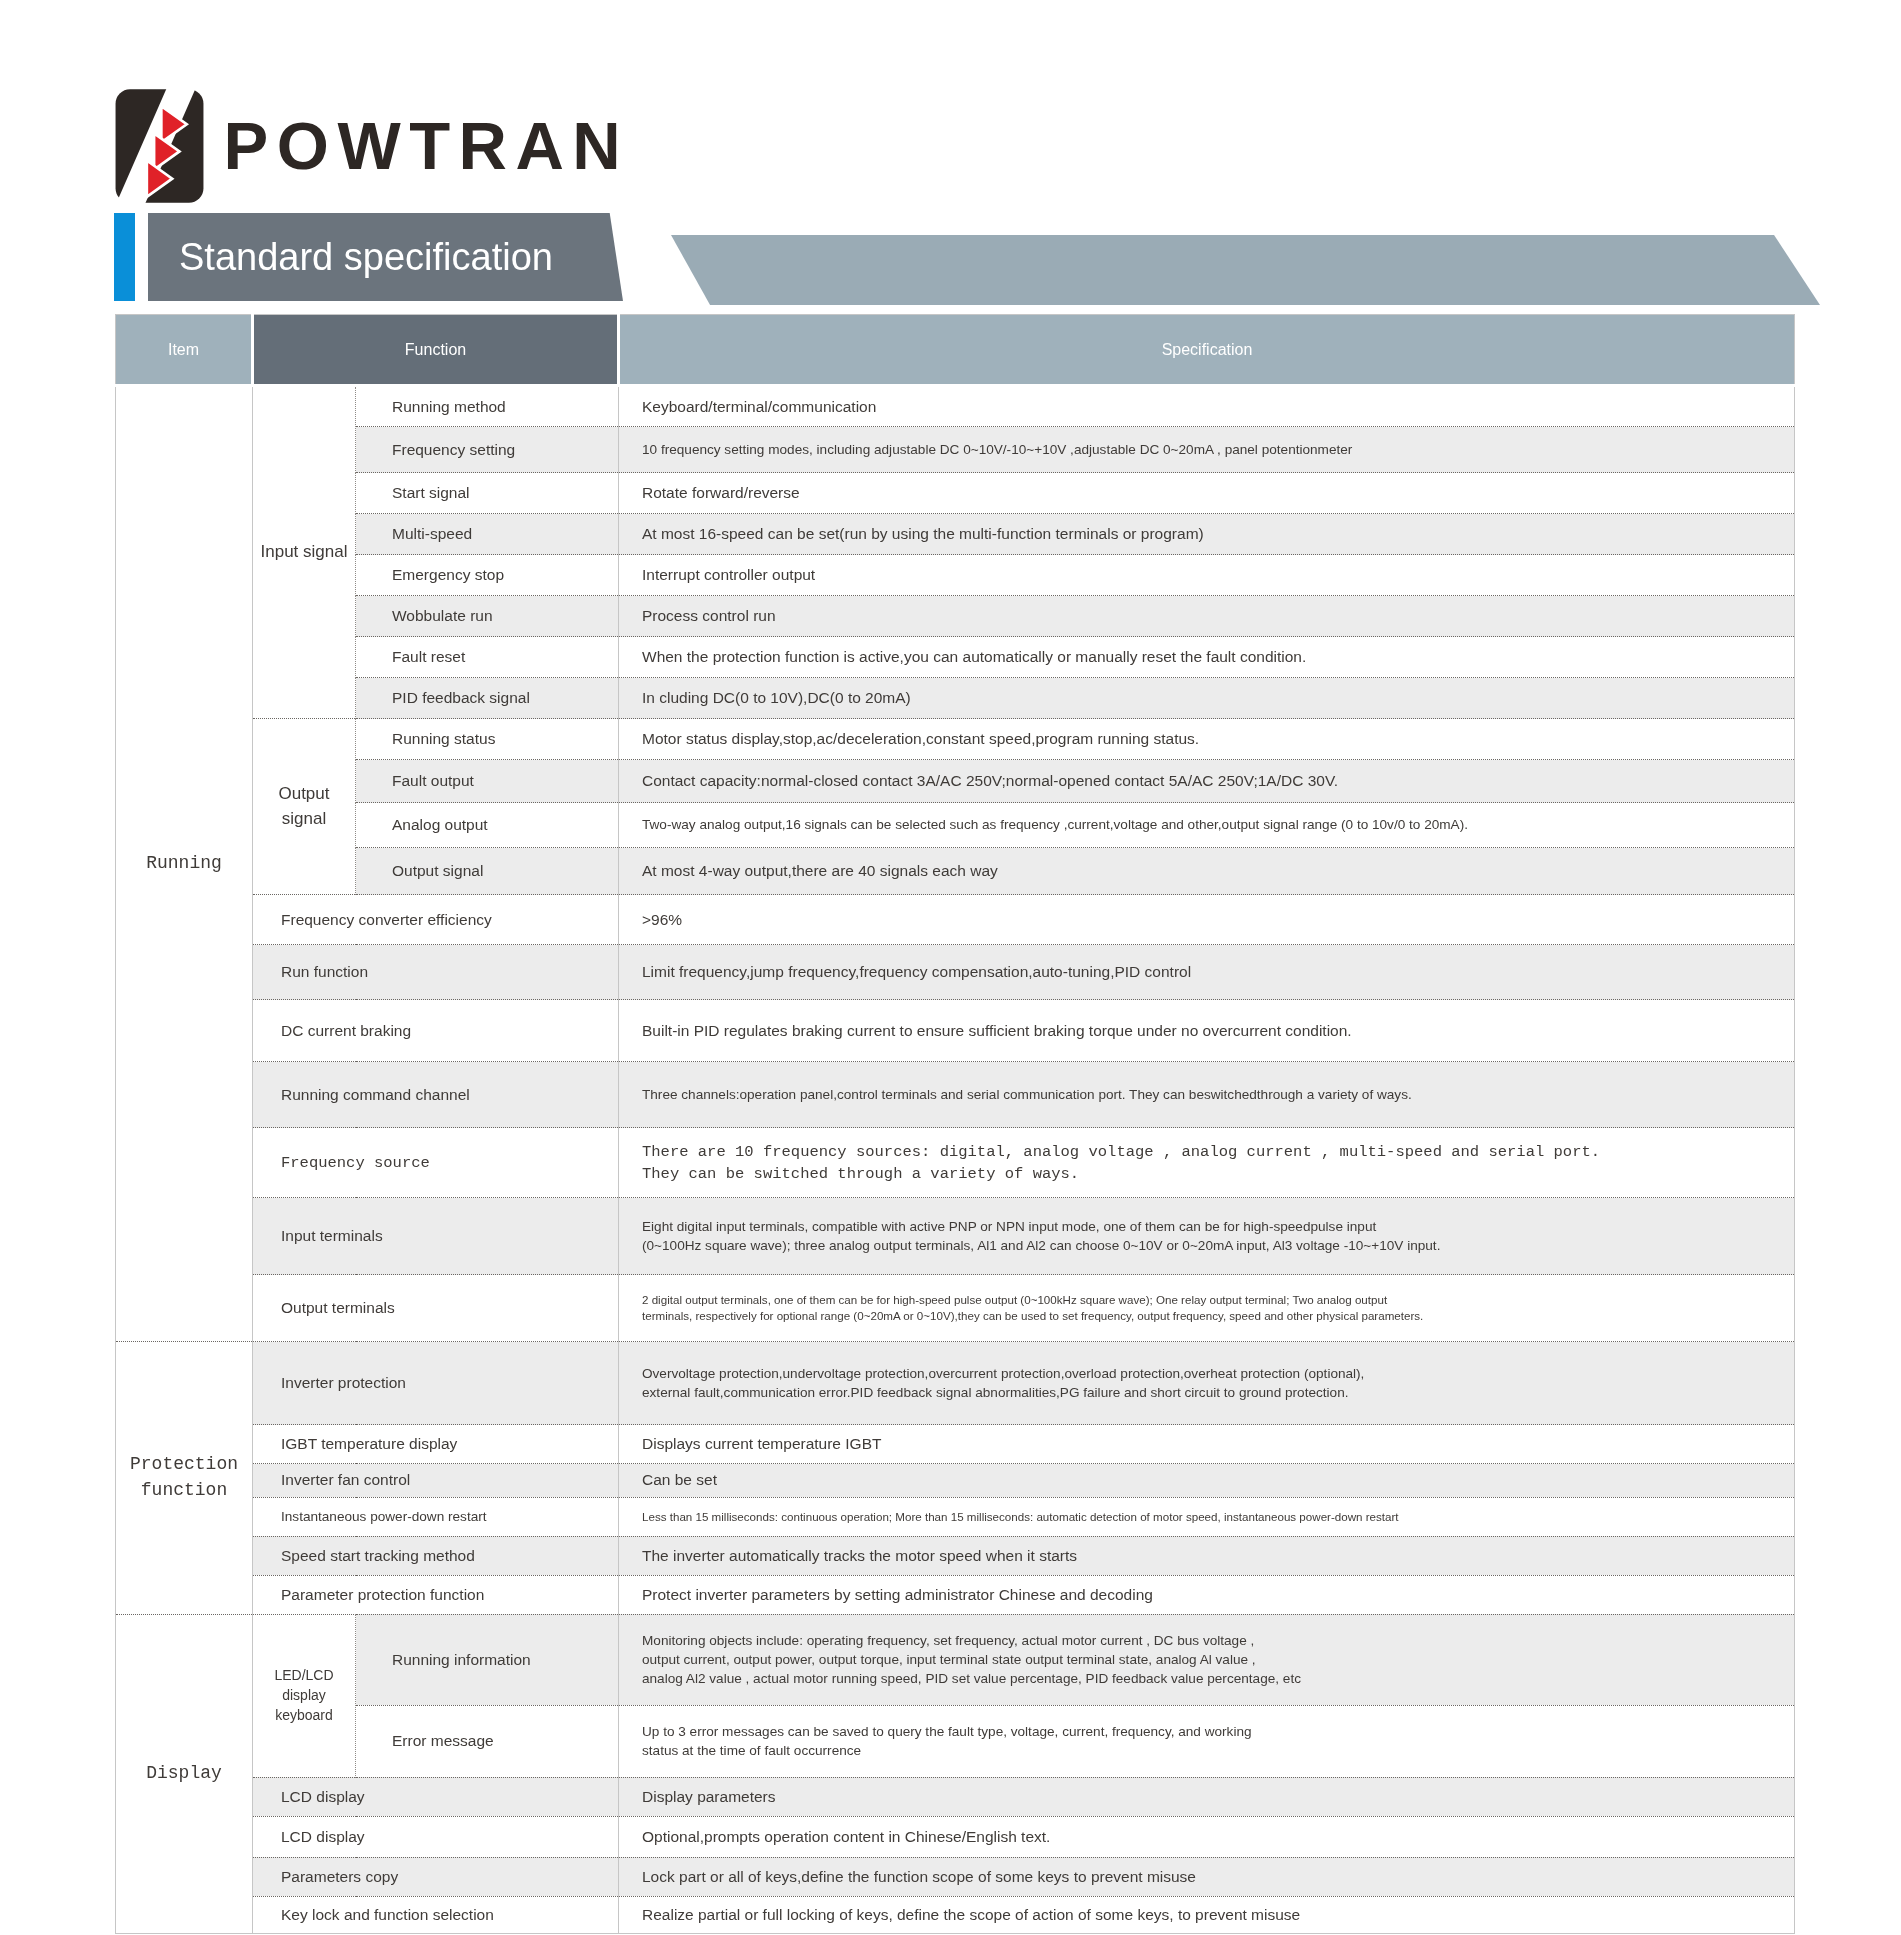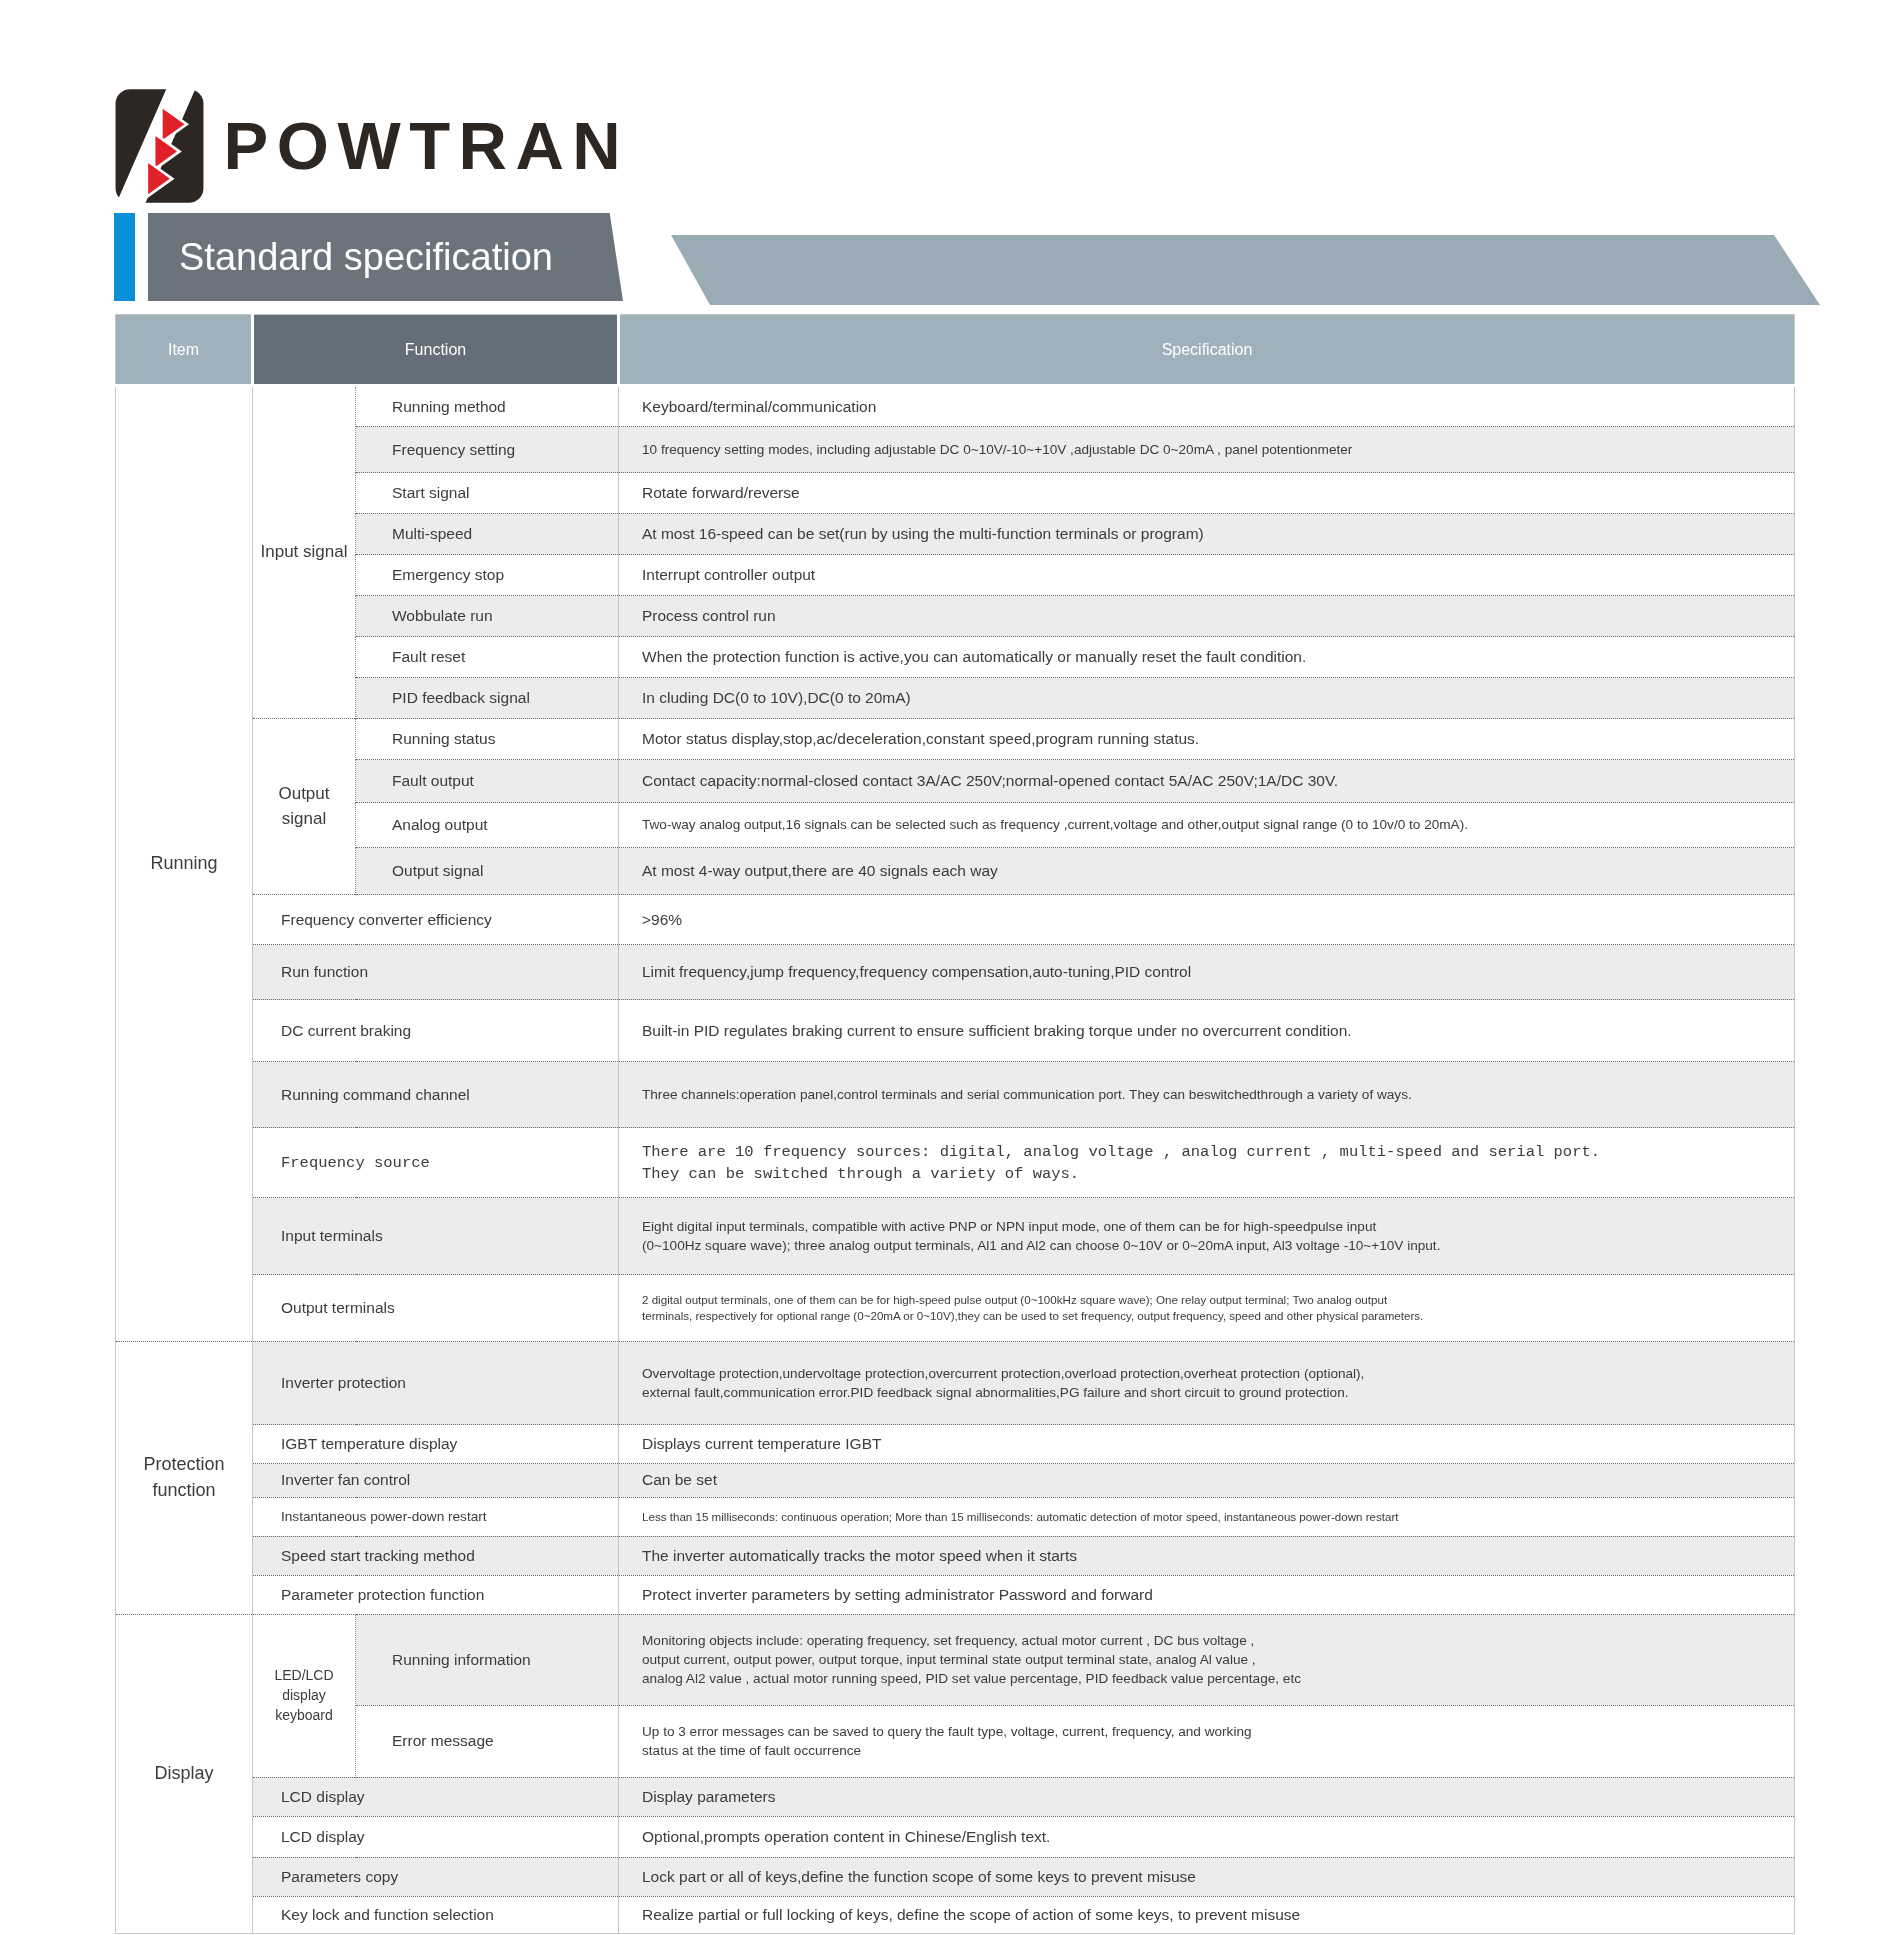--- a/index.html
+++ b/index.html
@@ -20,21 +20,21 @@
 
   
   table.spec{position:absolute;left:115px;top:314px;width:1679px;border-collapse:collapse;table-layout:fixed;
              border:1.2px solid #c6c6c6;background:#ffffff;}
   th{height:67px;font-weight:400;font-size:16px;color:#ffffff;text-align:center;vertical-align:middle;
      border-bottom:3.9px solid #ffffff;}
   th.h-light{background:#9fb1bb;}
   th.h-dark{background:#646e78;border-left:3.9px solid #ffffff;border-right:3.9px solid #ffffff;}
   td{vertical-align:middle;box-sizing:border-box;line-height:1.42;}
   tr.body td{border-top:1.2px dotted #6b6763;}
-  td.item{border-right:0.8px solid #c6c6c6;background:#ffffff;text-align:center;font-size:18px;white-space:pre-line;}
+  td.item{border-right:0.8px solid #c6c6c6;background:#ffffff;text-align:center;font-size:18px;white-space:pre-line;font-family:Liberation Mono, monospace;}
   td.group{border-right:1.2px dotted #8f8b87;background:#ffffff;text-align:center;font-size:17px;}
   td.fn{padding-left:36px;font-size:15.5px;}
   td.fn.full{padding-left:28px;}
   td.spec{border-left:0.8px solid #c6c6c6;padding:5.4px 14px 5.4px 23px;font-size:15.5px;white-space:pre-line;margin-left:30px;}
   tr.stripe td.fn,tr.stripe td.spec{background:#ececec;}
   .size-s{font-size:13.6px !important;}
   .size-xs{font-size:11.6px !important;}
   .size-g{font-size:14px !important;}
 </style>
 </head>
@@ -172,21 +172,21 @@
       <tr class="body" style="height: 39px;">
         <td colspan="2" class="fn full size-s">Instantaneous power-down restart</td>
         <td class="spec size-xs">Less than 15 milliseconds: continuous operation; More than 15 milliseconds: automatic detection of motor speed, instantaneous power-down restart</td>
       </tr>
       <tr class="body stripe" style="height: 39px;">
         <td colspan="2" class="fn full">Speed start tracking method</td>
         <td class="spec">The inverter automatically tracks the motor speed when it starts</td>
       </tr>
       <tr class="body" style="height: 39px;">
         <td colspan="2" class="fn full">Parameter protection function</td>
-        <td class="spec">Protect inverter parameters by setting administrator Password and forward</td>
+        <td class="spec">Protect inverter parameters by setting administrator Chinese and decoding</td>
       </tr>
       <tr class="body stripe" style="height: 91px;">
         <td rowspan="6" class="item">Display</td>
         <td rowspan="2" class="group size-g">LED/LCD display keyboard</td>
         <td class="fn">Running information</td>
         <td class="spec size-s">Monitoring objects include: operating frequency, set frequency, actual motor current , DC bus voltage ,
 output current, output power, output torque, input terminal state output terminal state, analog  Al value ,
 analog  Al2 value , actual motor running speed, PID set value percentage, PID feedback value percentage, etc</td>
       </tr>
       <tr class="body" style="height: 72px;">

